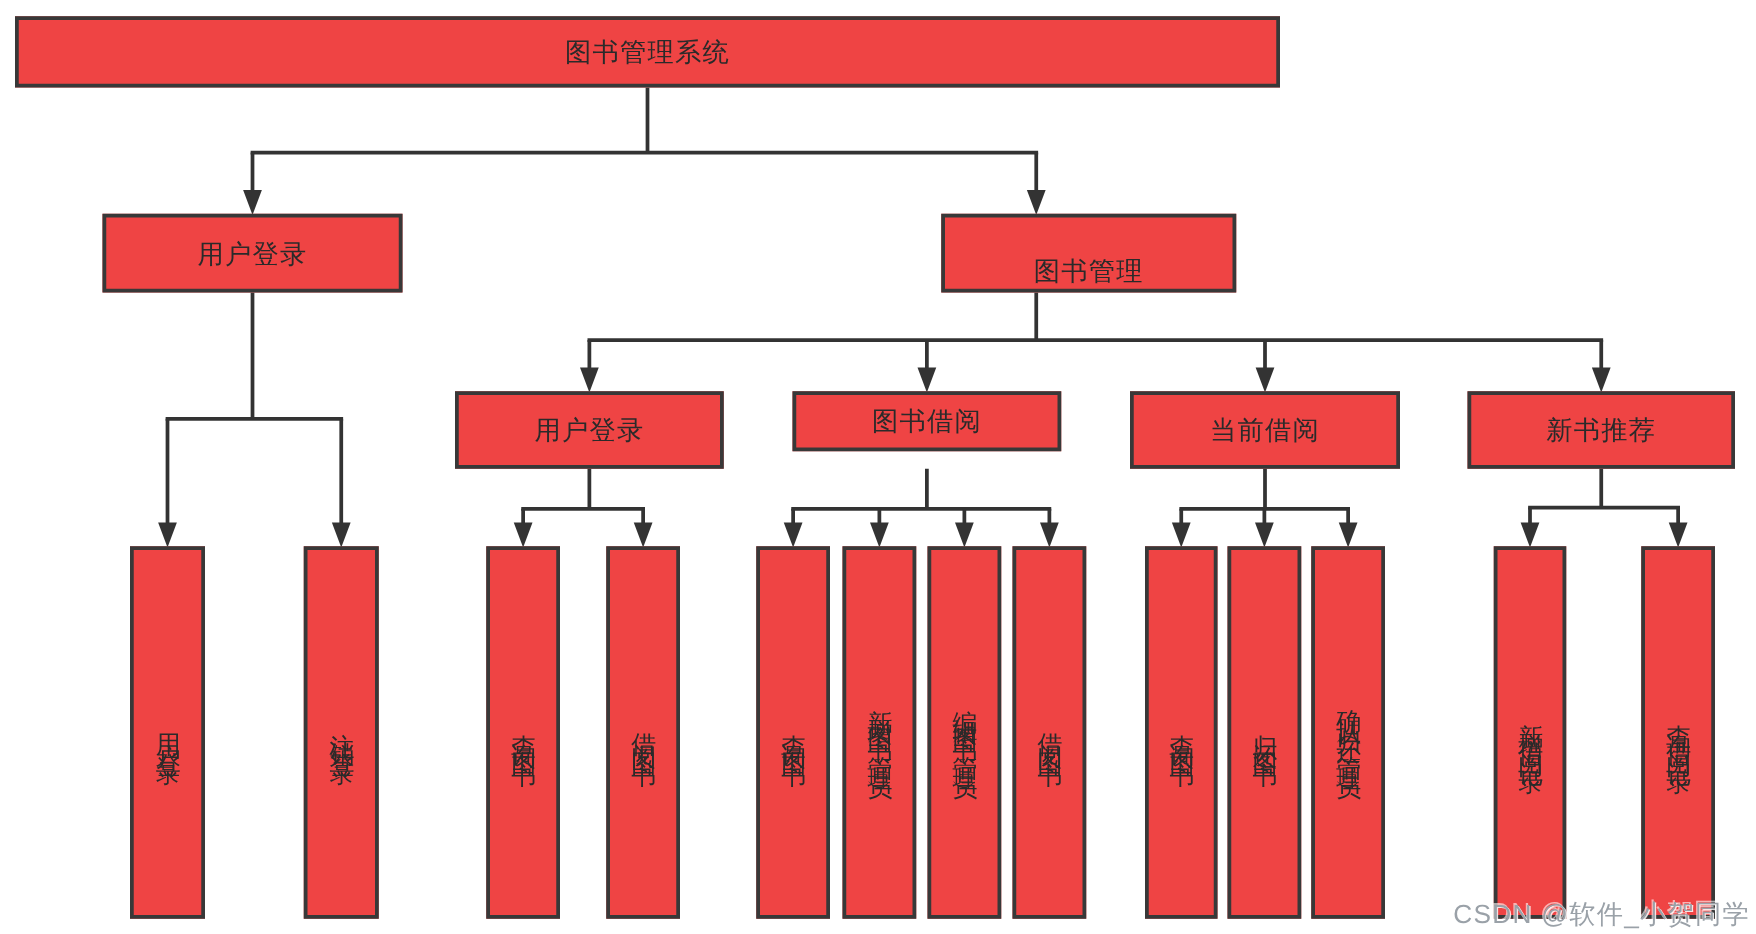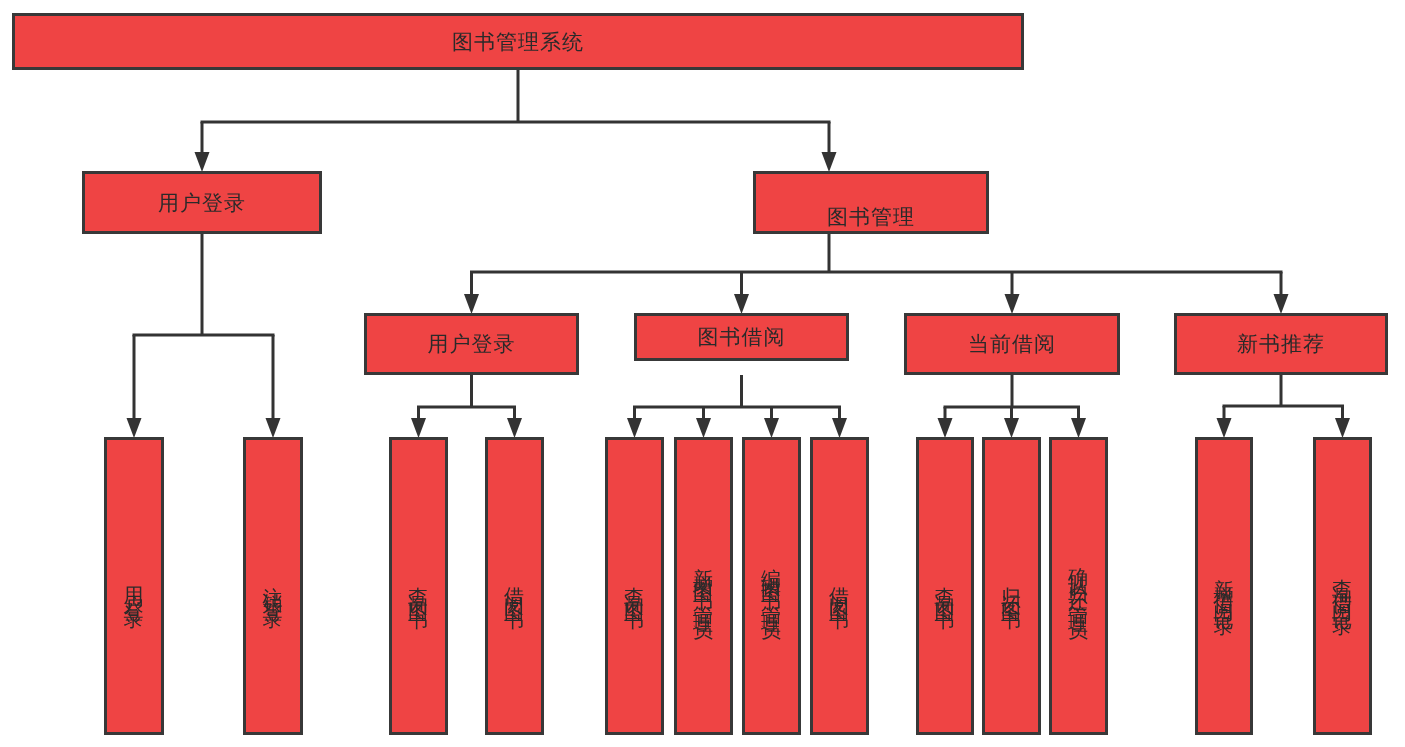--- a/index.html
+++ b/index.html
@@ -158,13 +158,14 @@
       <div class="node vert" style="left: 1049px; top: 437px; width: 59px; height: 298px; border-color: rgb(56, 56, 56); color: rgb(42, 42, 42);">
         <span class="node-label">确认归还（管理员）</span>
       </div>
       <div class="node vert" style="left: 1195px; top: 437px; width: 58px; height: 298px; border-color: rgb(56, 56, 56); color: rgb(42, 42, 42);">
         <span class="node-label">新增借阅记录</span>
       </div>
       <div class="node vert" style="left: 1313px; top: 437px; width: 59px; height: 298px; border-color: rgb(56, 56, 56); color: rgb(42, 42, 42);">
         <span class="node-label">查询借阅记录</span>
       </div>
     </div>
+  <div class="watermark">CSDN @软件_小贺同学</div>
 </div>
 
 </body></html>

